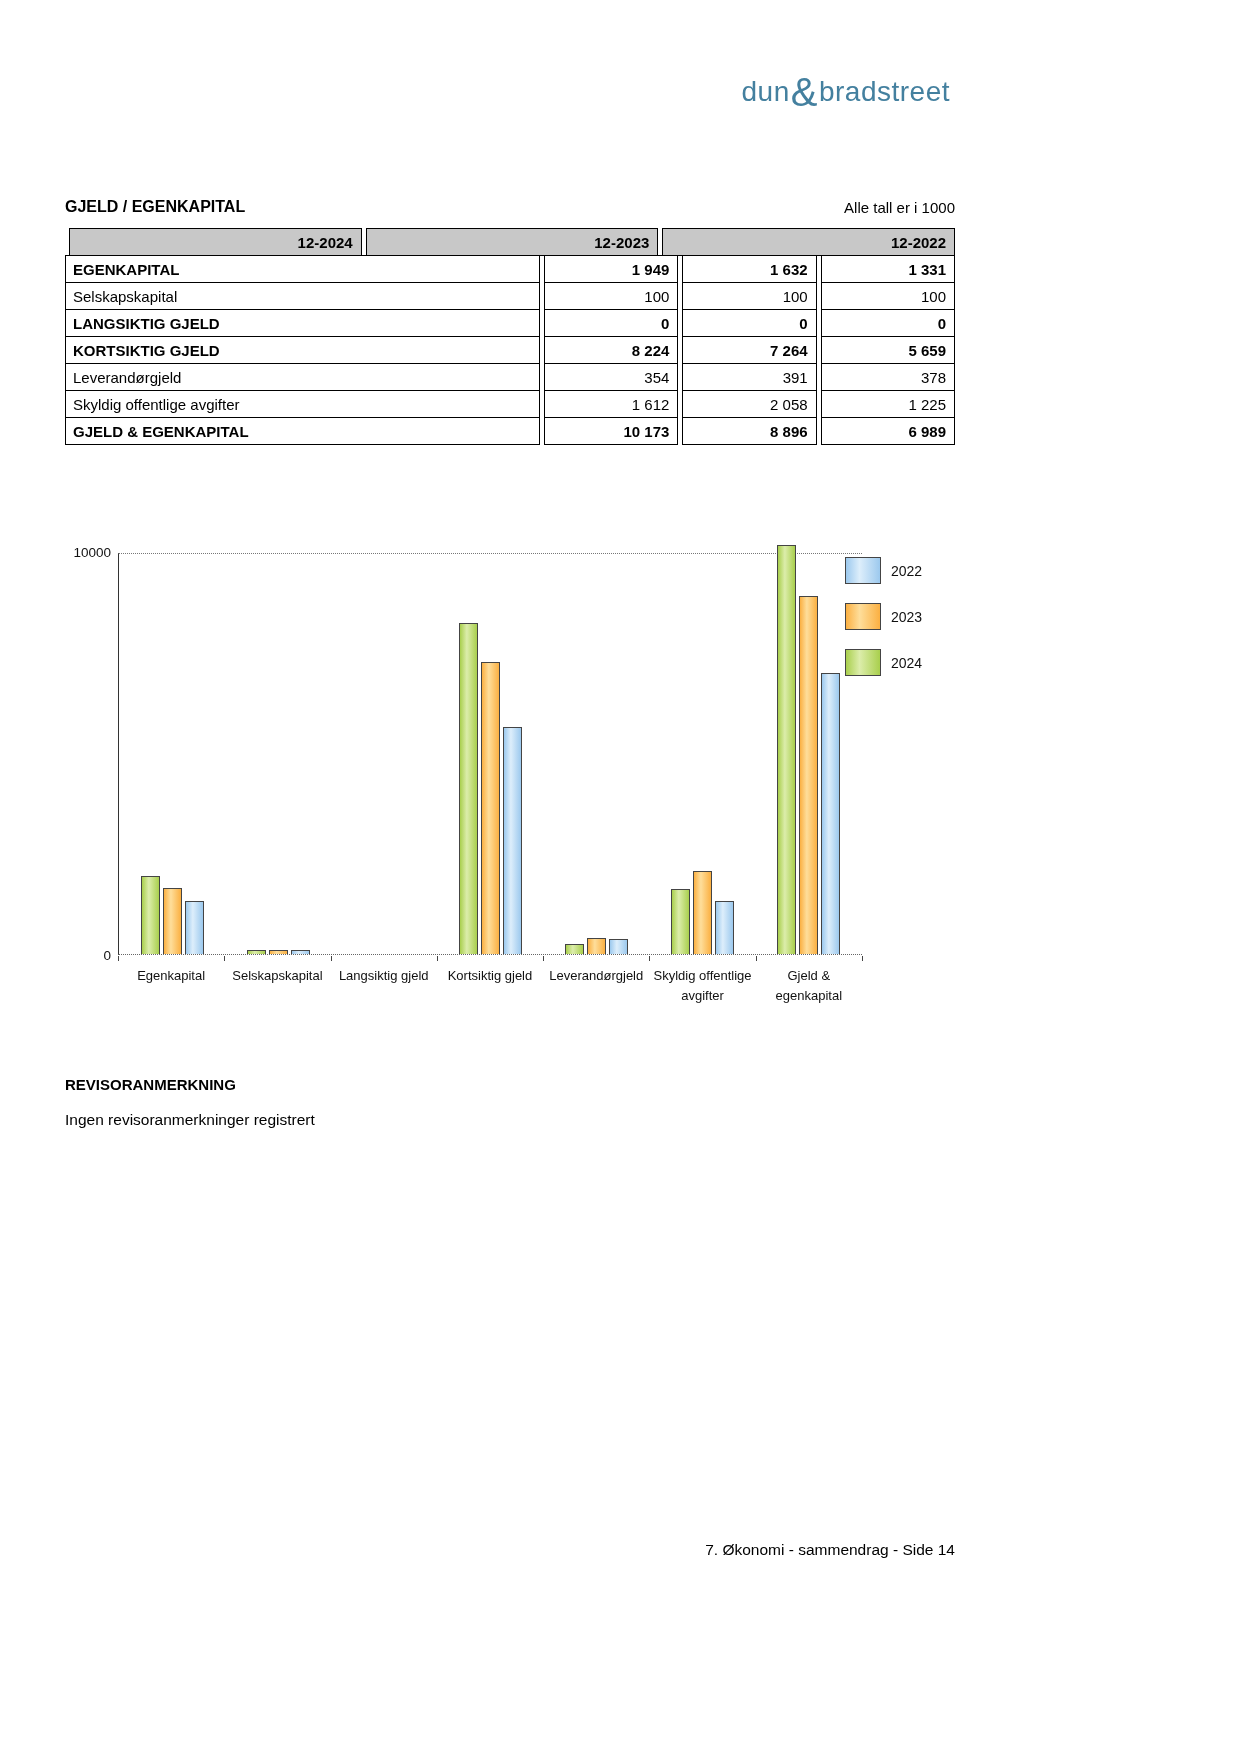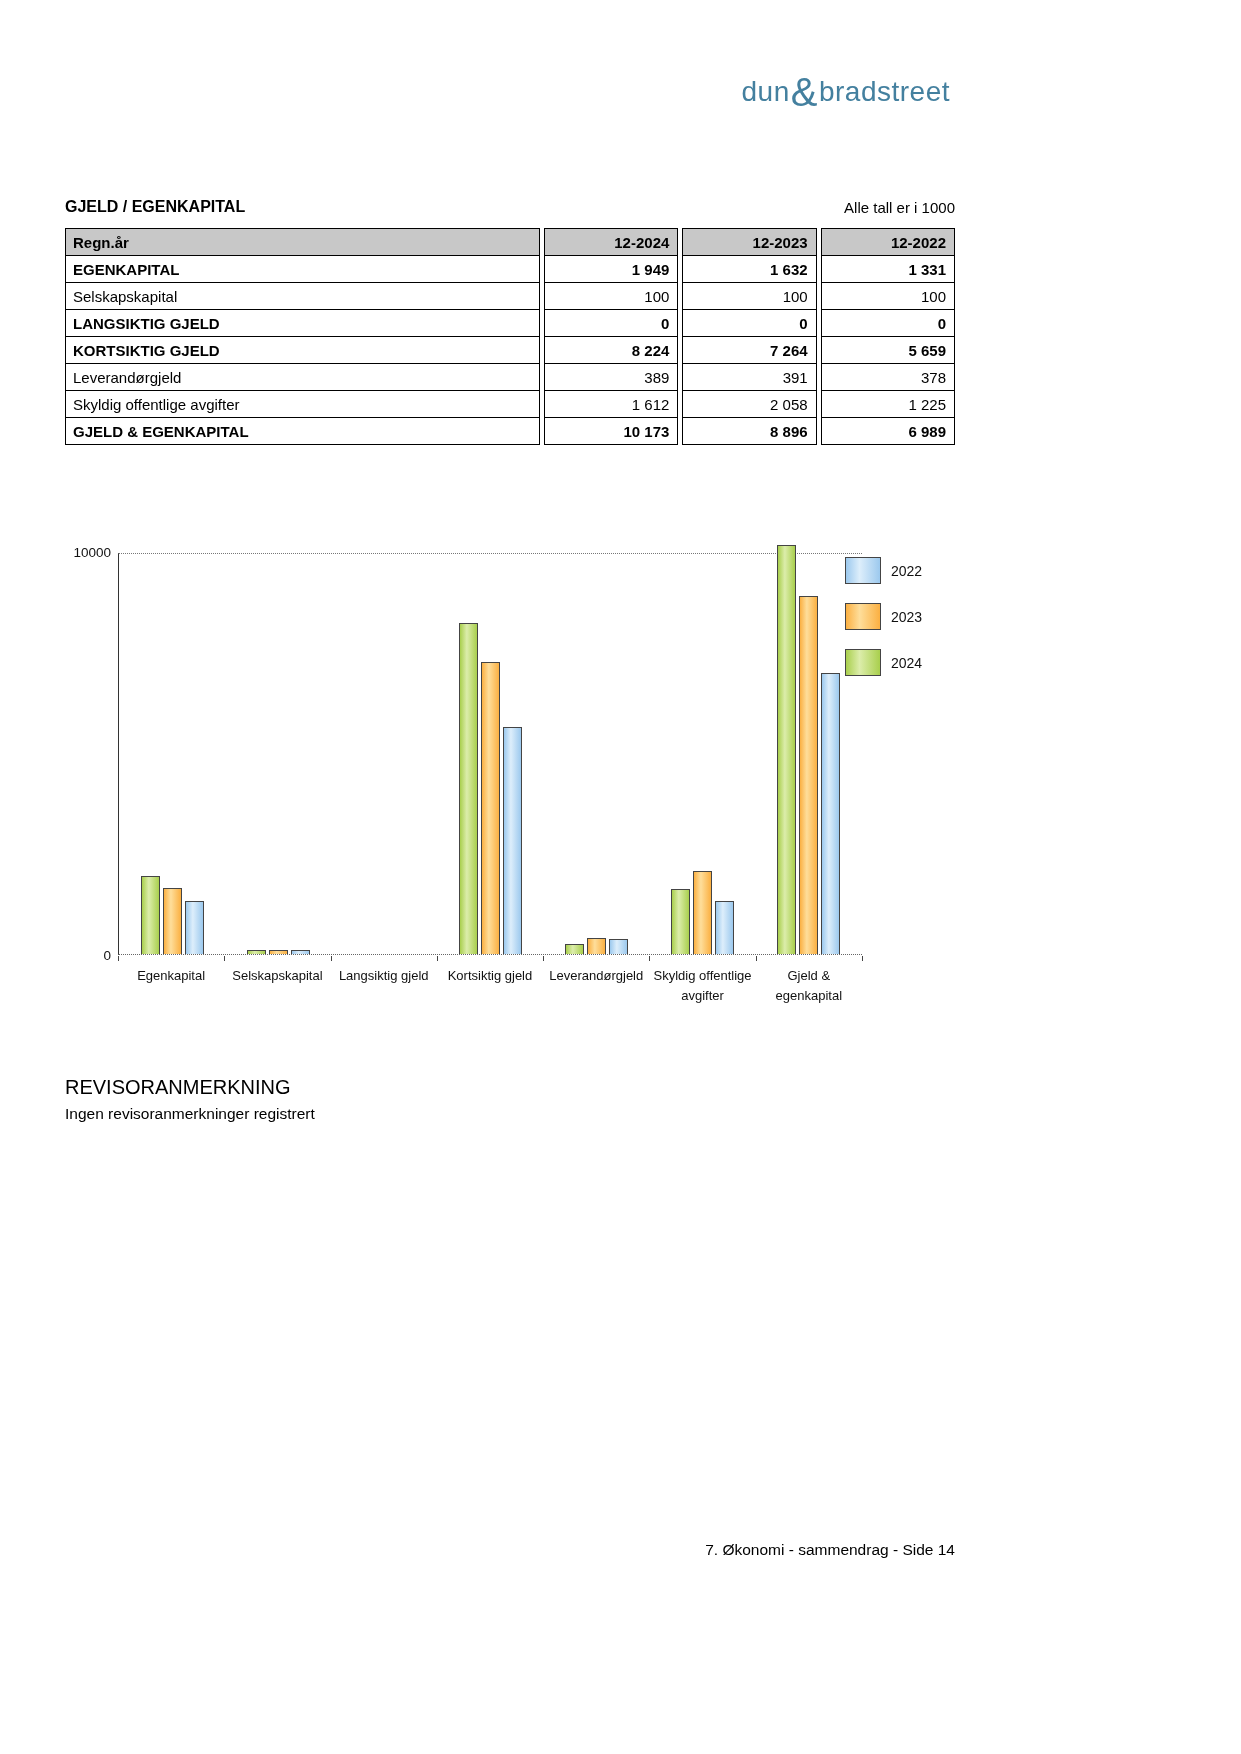--- a/index.html
+++ b/index.html
@@ -50,42 +50,41 @@
   .ytick.zero { left:0; top:395px; }
   .cat-labels { position:absolute; left:53px; top:413px; width:744px; display:flex; }
   .cat-label { flex:1; text-align:center; font-size:13px; line-height:1.5; padding:0 4px; color:#111; }
   .legend { position:absolute; left:780px; top:4px;text-align:right; }
   .legend-item { display:flex; align-items:center; margin-bottom:19px; }
   .swatch { width:36px; height:27px; border:1px solid #444; flex:0 0 auto; }
   .legend-label { margin-left:10px; font-size:14px; color:#111; }
 
   
   .revisor { position:absolute; left:65px; top:1076px; font-size:15.5px; }
-  .rev-title { font-weight:normal; font-size:20px; margin-bottom:6px; }
+  .rev-title { font-weight:bold; font-size:15px; margin-bottom:18px; }
 
   
   .footer { position:absolute; top:1505px; right:286px; font-size:15.5px;margin-top:36px; }
 </style>
 </head>
 <body>
 
 <div class="page">
 
   <div class="logo" style="color: rgb(68, 128, 159);">
     <span>dun</span><span class="amp">&amp;</span><span>bradstreet</span>
   </div>
 
   <div class="section-header">
     <span class="section-title">GJELD / EGENKAPITAL</span>
     <span class="units-note">Alle tall er i 1000</span>
   </div>
 
   <div class="table" id="fin-table">
       <div class="trow header">
-        <div class="cell label">Regn.år</div>
         <div class="cell num">12-2024</div>
         <div class="cell num">12-2023</div>
         <div class="cell num">12-2022</div>
       </div>
       <div class="trow bold">
         <div class="cell label">EGENKAPITAL</div>
         <div class="cell num">1 949</div>
         <div class="cell num">1 632</div>
         <div class="cell num">1 331</div>
       </div>
@@ -102,21 +101,21 @@
         <div class="cell num">0</div>
       </div>
       <div class="trow bold">
         <div class="cell label">KORTSIKTIG GJELD</div>
         <div class="cell num">8 224</div>
         <div class="cell num">7 264</div>
         <div class="cell num">5 659</div>
       </div>
       <div class="trow">
         <div class="cell label">Leverandørgjeld</div>
-        <div class="cell num">389</div>
+        <div class="cell num">354</div>
         <div class="cell num">391</div>
         <div class="cell num">378</div>
       </div>
       <div class="trow">
         <div class="cell label">Skyldig offentlige avgifter</div>
         <div class="cell num">1 612</div>
         <div class="cell num">2 058</div>
         <div class="cell num">1 225</div>
       </div>
       <div class="trow bold">

